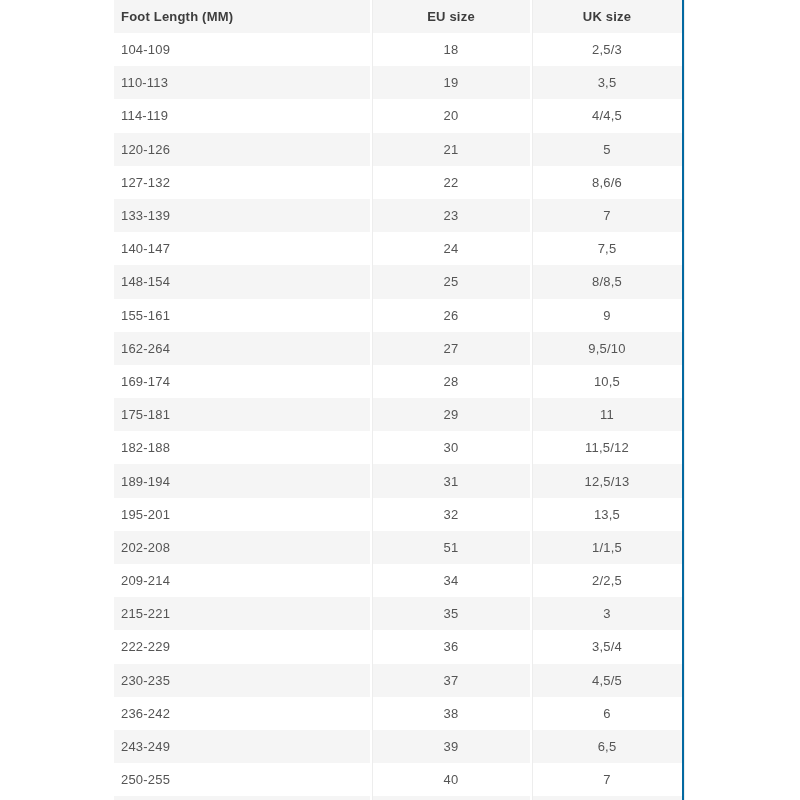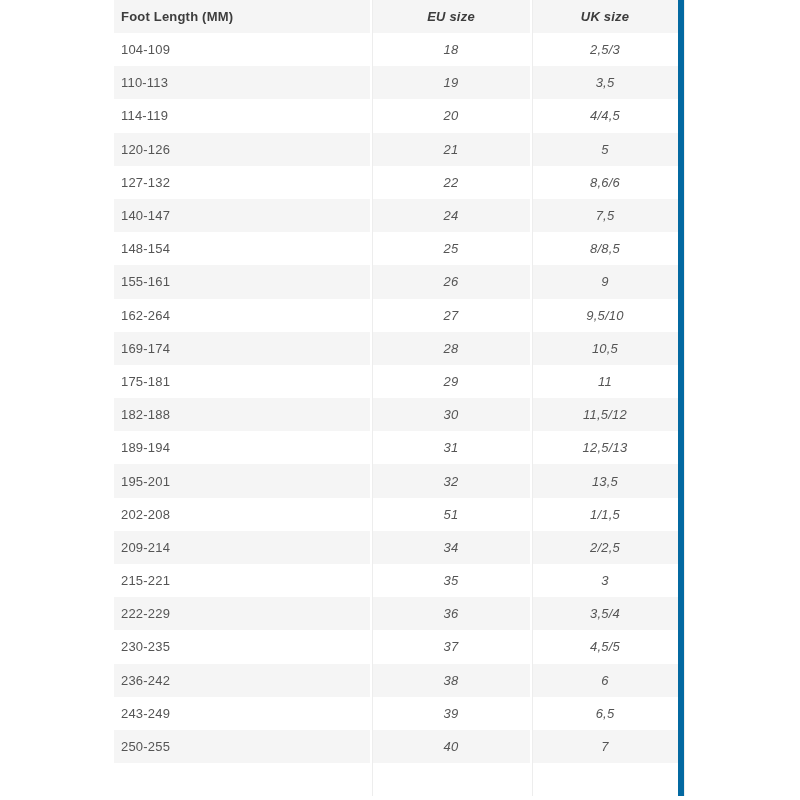--- a/index.html
+++ b/index.html
@@ -54,24 +54,23 @@
     background: #ffffff;
   }
   th:first-child, td:first-child {
     text-align: left;
     padding-left: 7px;
   }
   
   th + th, td + td {
     border-left: 2px solid #ffffff;
     box-shadow: inset 1px 0 0 var(--sep, #ededed);
-    font-style: italic;
   }
   th:last-child, td:last-child {
-    border-right: 6px solid #0369a1;
+    border-right: 2px solid #0369a1;
   }
   
   tbody tr:nth-child(even) td {
     background: var(--stripe, #f5f5f5);
   }
 </style>
 </head>
 <body>
 
 <div class="page" style="--page-bg: #ffffff; --stripe: #f5f5f5; --header-text: #3d3d3d; --cell-text: #555555; --sep: #ededed;">
@@ -109,20 +108,25 @@
             <td>120-126</td>
             <td>21</td>
             <td>5</td>
           </tr>
           <tr>
             <td>127-132</td>
             <td>22</td>
             <td>8,6/6</td>
           </tr>
           <tr>
+            <td>133-139</td>
+            <td>23</td>
+            <td>7</td>
+          </tr>
+          <tr>
             <td>140-147</td>
             <td>24</td>
             <td>7,5</td>
           </tr>
           <tr>
             <td>148-154</td>
             <td>25</td>
             <td>8/8,5</td>
           </tr>
           <tr>

